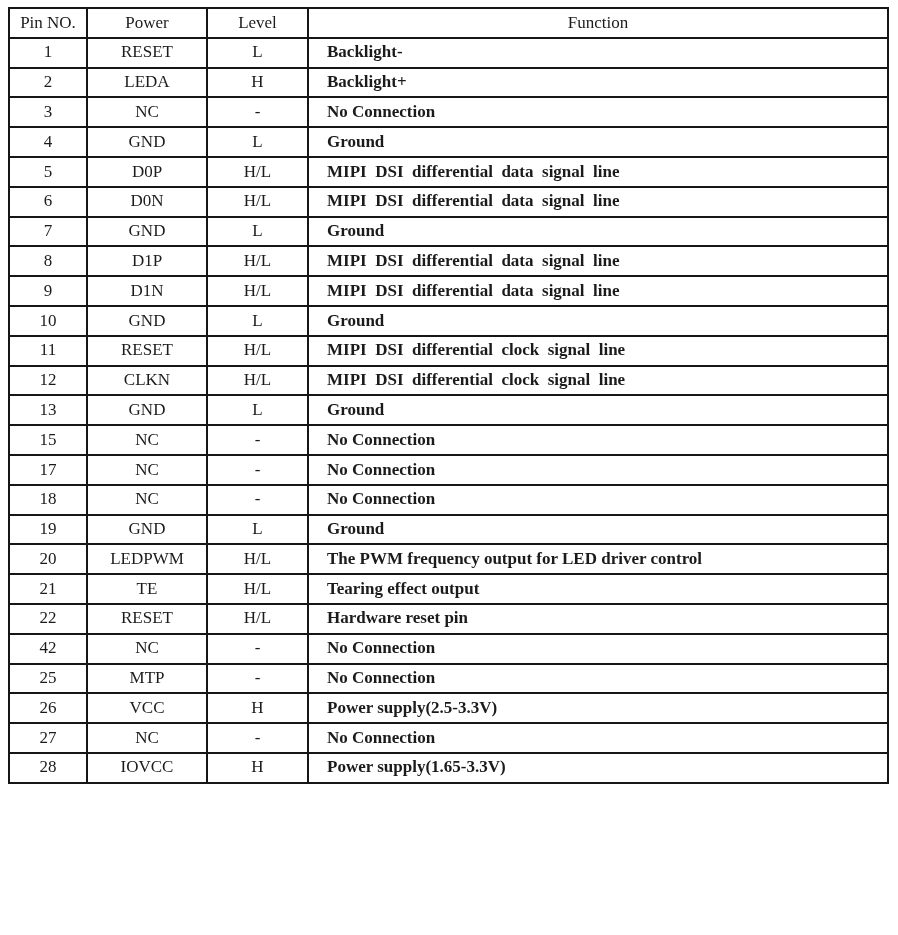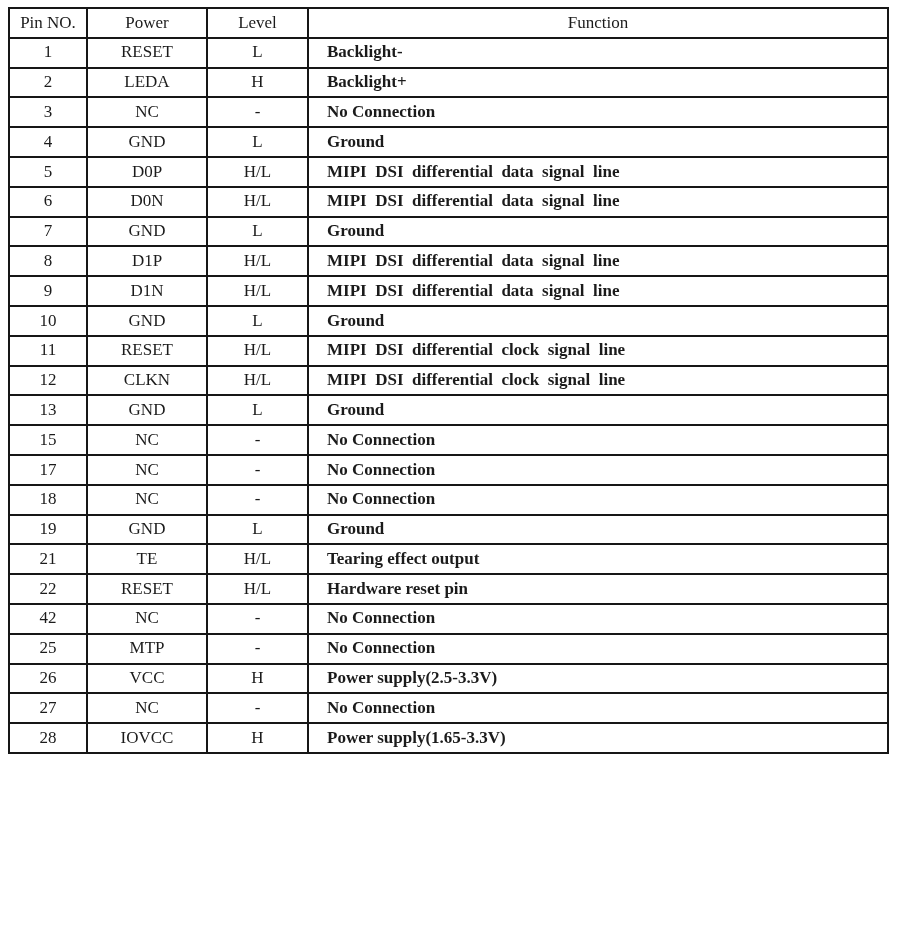--- a/index.html
+++ b/index.html
@@ -163,20 +163,26 @@
         <td class="center">-</td>
         <td class="fn">No Connection</td>
       </tr>
       <tr>
         <td class="center">19</td>
         <td class="center">GND</td>
         <td class="center">L</td>
         <td class="fn">Ground</td>
       </tr>
       <tr>
+        <td class="center">20</td>
+        <td class="center">LEDPWM</td>
+        <td class="center">H/L</td>
+        <td class="fn">The PWM frequency output for LED driver control</td>
+      </tr>
+      <tr>
         <td class="center">21</td>
         <td class="center">TE</td>
         <td class="center">H/L</td>
         <td class="fn">Tearing effect output</td>
       </tr>
       <tr>
         <td class="center">22</td>
         <td class="center">RESET</td>
         <td class="center">H/L</td>
         <td class="fn">Hardware reset pin</td>

